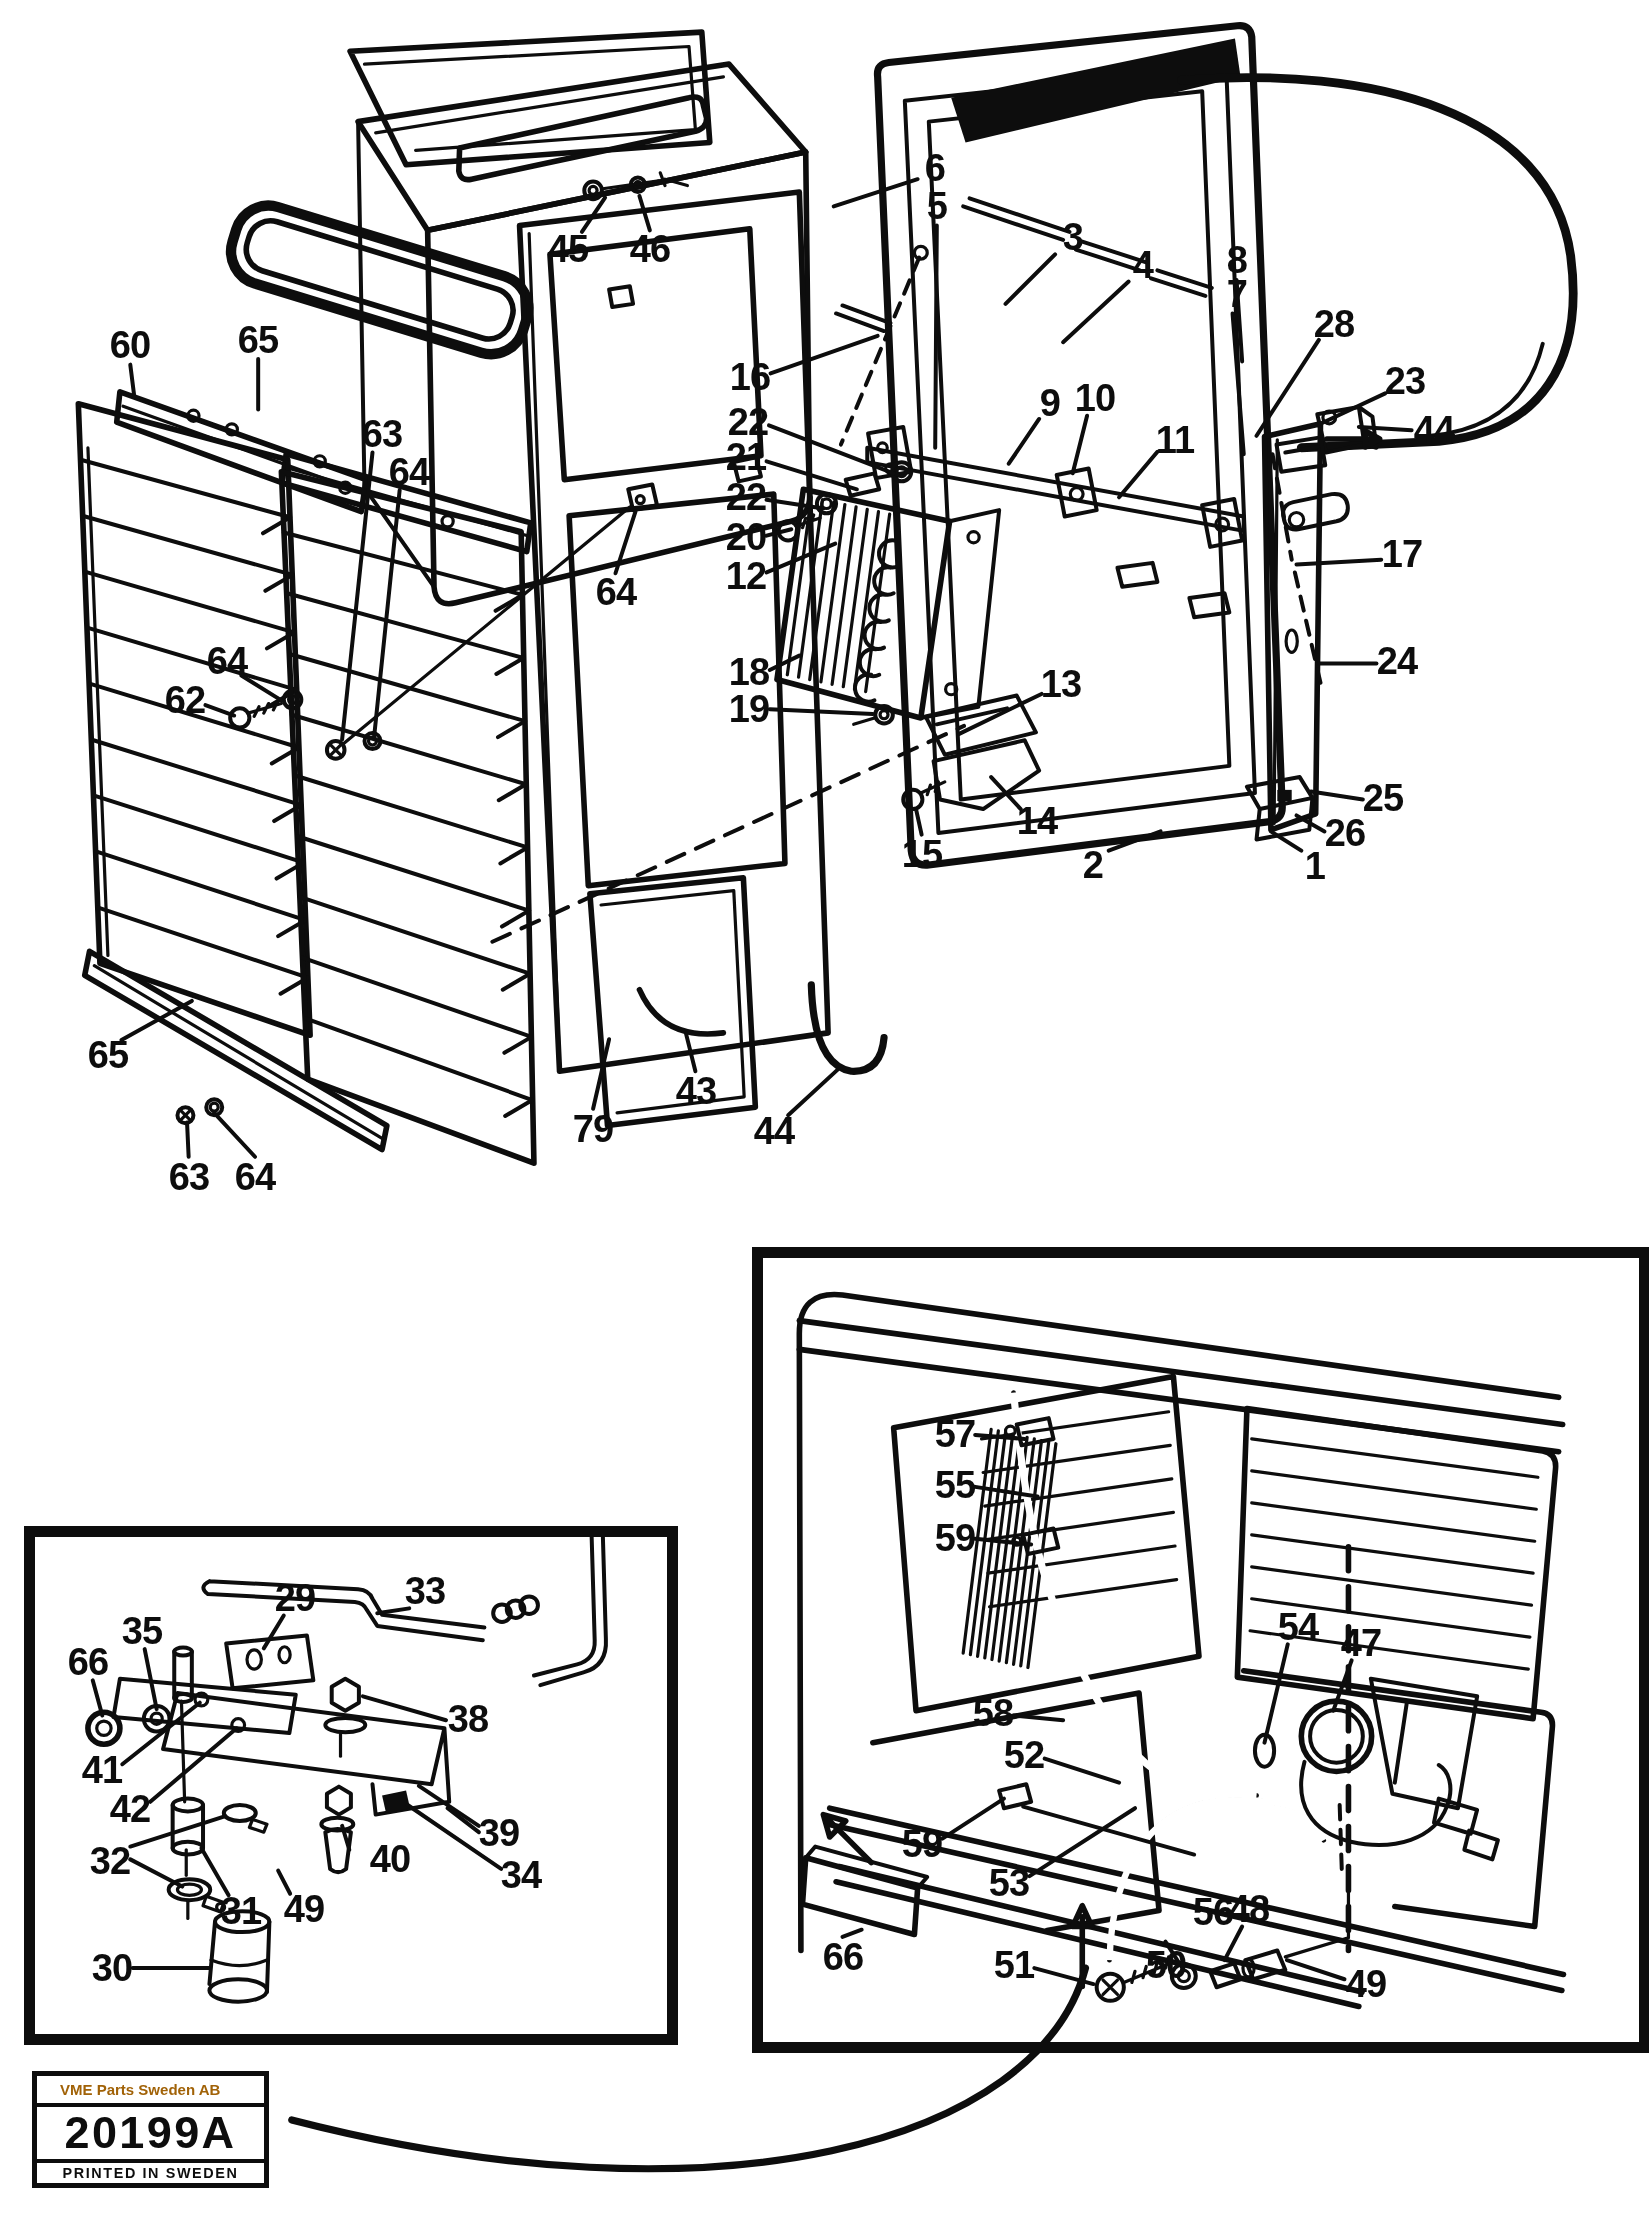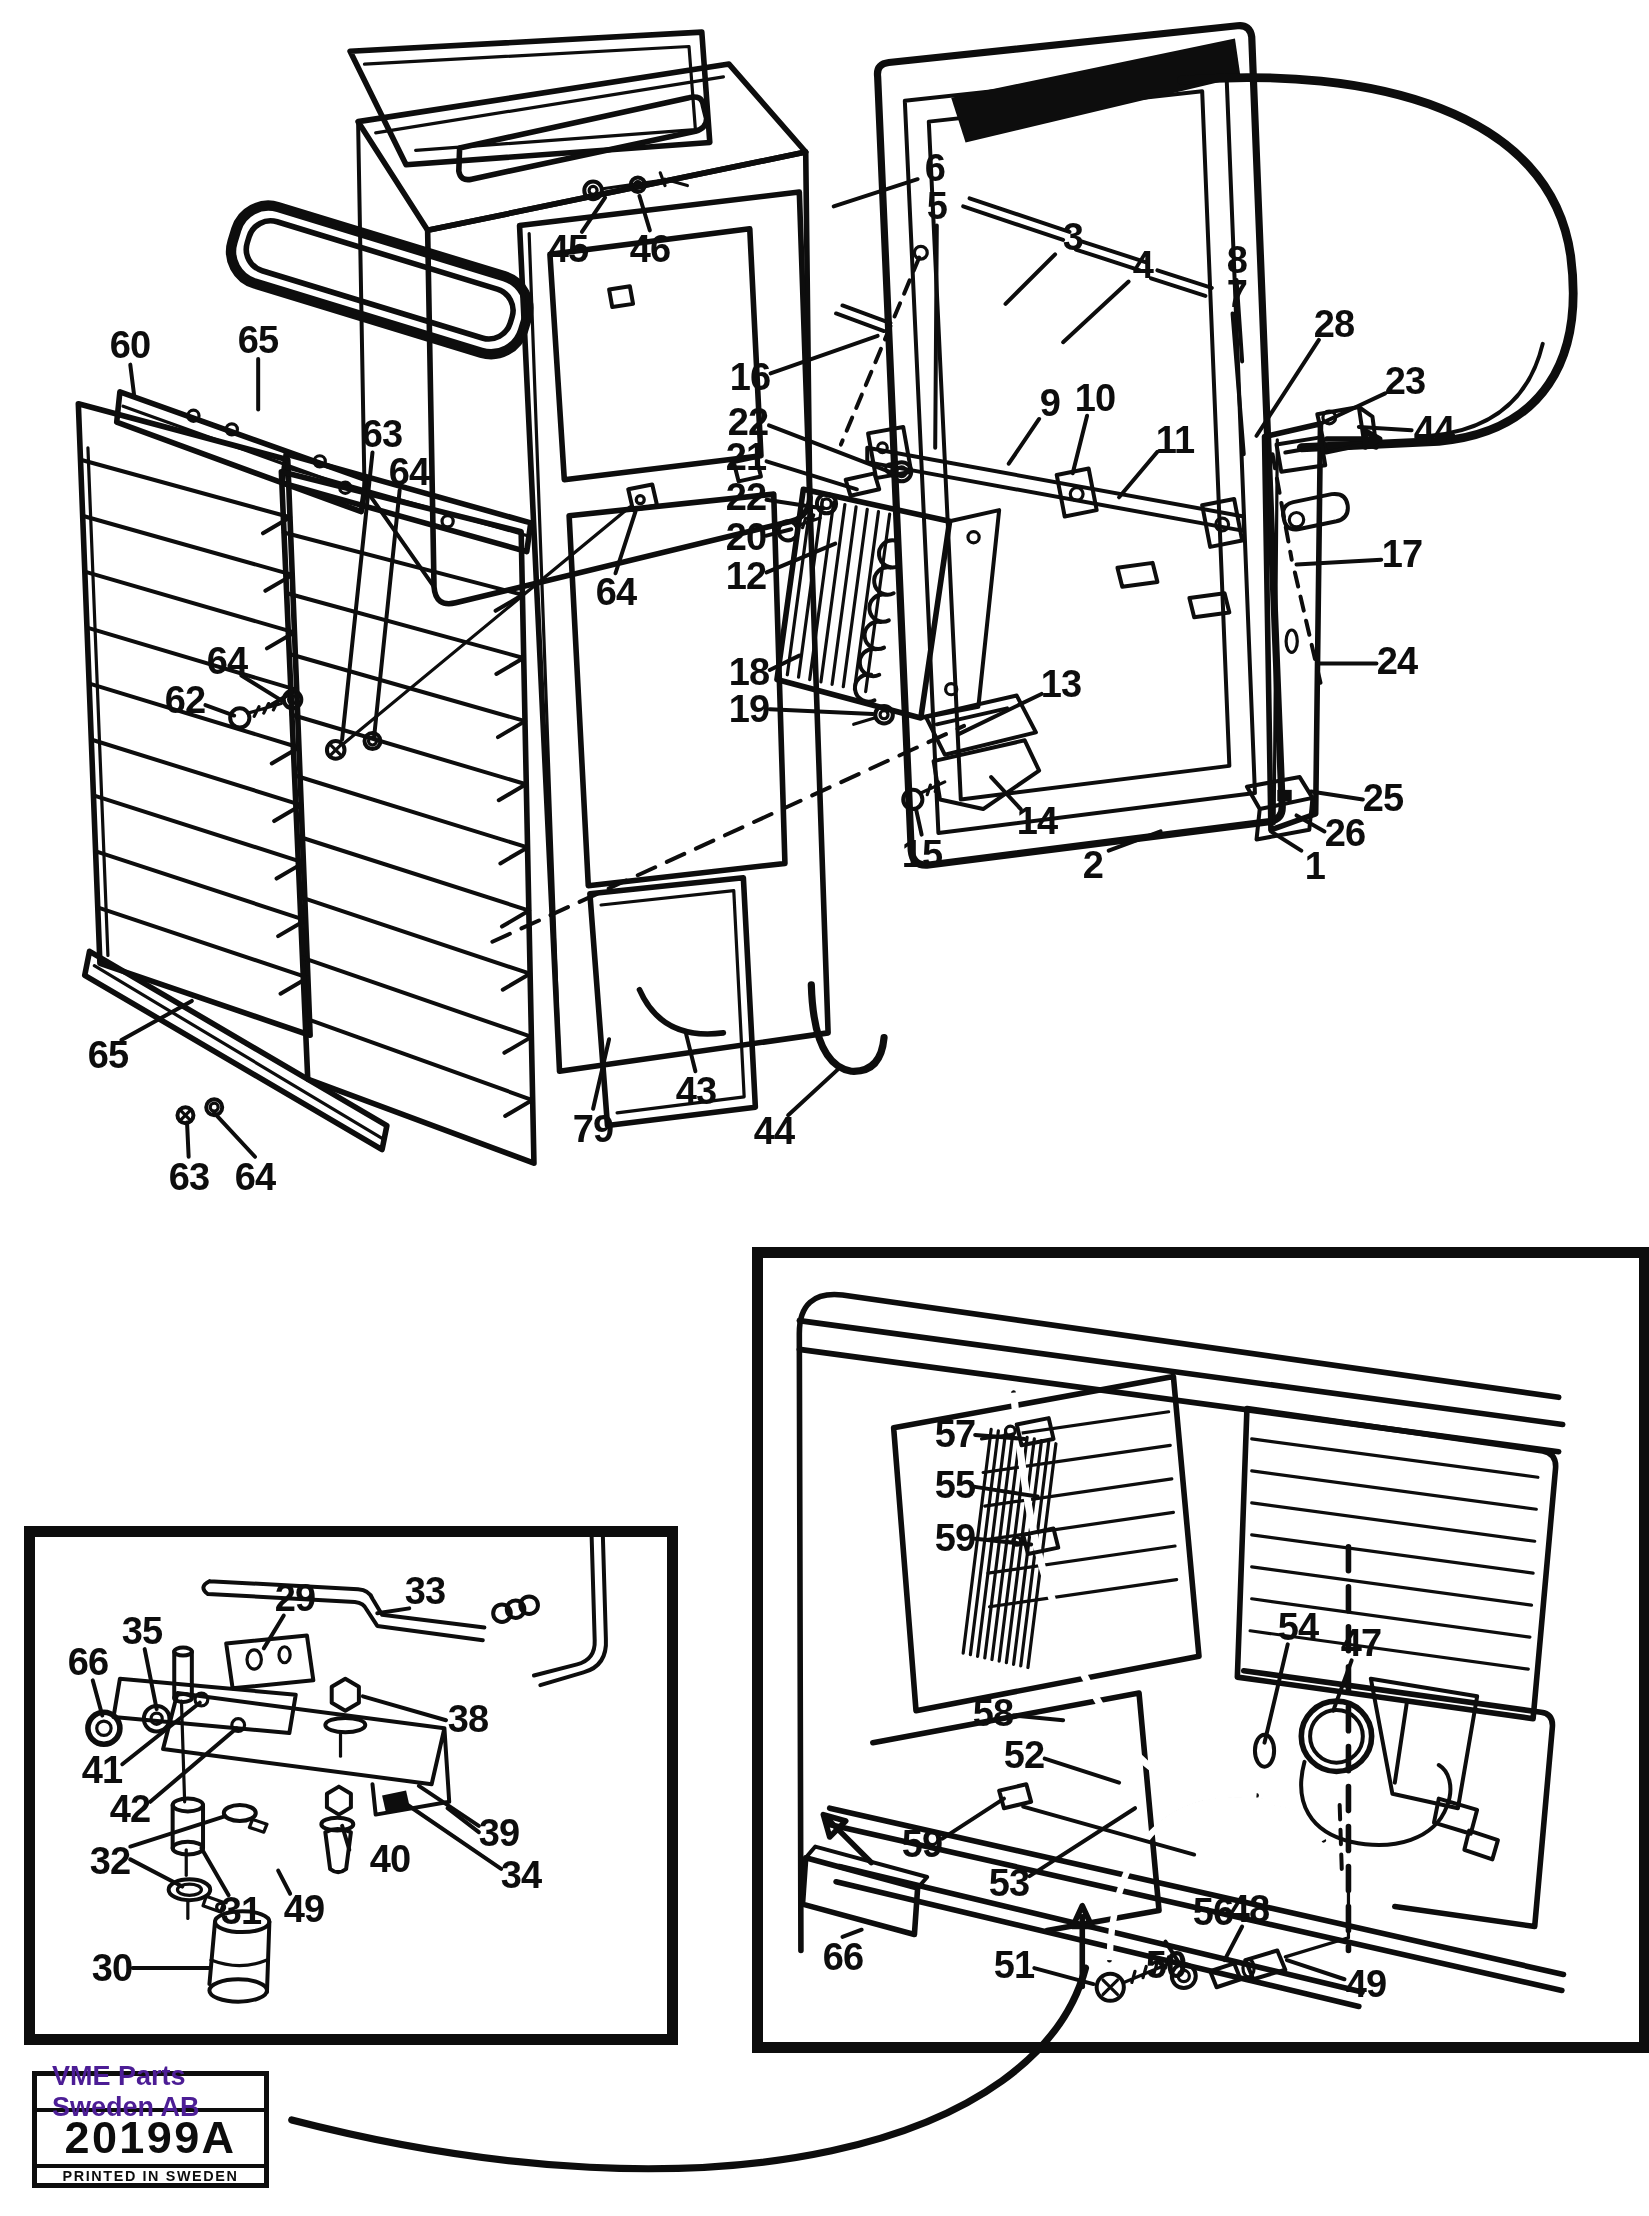--- a/index.html
+++ b/index.html
@@ -10,21 +10,21 @@
   .ink{fill:none;stroke:#0d0d0d;stroke-width:6;stroke-linecap:round;stroke-linejoin:round;}
   .w4{stroke-width:4;} .w5{stroke-width:5;} .w7{stroke-width:7;} .w9{stroke-width:9;} .w11{stroke-width:11;} .w13{stroke-width:13;}
   .fill{fill:#0d0d0d;stroke:none;}
   .white{stroke:#ffffff;}
   .dash{stroke-dasharray:24 16;}
   .dash2{stroke-dasharray:18 13;}
   .leader{stroke:#0d0d0d;stroke-width:5;stroke-linecap:round;}
   .part-label{position:absolute;transform:translate(-50%,-50%);font-weight:bold;font-size:38px;line-height:1;color:#0d0d0d;letter-spacing:-0.8px;white-space:nowrap;}
   .box-frame{position:absolute;border:11.2px solid #0d0d0d;background:transparent;}
   .stamp{position:absolute;left:32px;top:2071px;width:237px;height:117px;border:5.6px solid #0d0d0d;box-sizing:border-box;background:#fff;display:flex;flex-direction:column;}
-  .stamp-row1{height:32px;border-bottom:4px solid #0d0d0d;display:flex;align-items:center;padding-left:15px;font-weight:bold;font-size:27px;letter-spacing:0px;color:#4c1d95;}
+  .stamp-row1{height:32px;border-bottom:4px solid #0d0d0d;display:flex;align-items:center;padding-left:23px;font-weight:bold;font-size:15px;letter-spacing:0px;color:#a16207;}
   .stamp-row2{flex:1;display:flex;align-items:center;justify-content:center;font-weight:bold;font-size:45px;letter-spacing:2.4px;color:#0d0d0d;}
   .stamp-row3{height:24px;border-top:4px solid #0d0d0d;display:flex;align-items:center;justify-content:center;font-weight:bold;font-size:14.4px;letter-spacing:1.6px;color:#0d0d0d;text-align:center;}
 </style>
 </head>
 <body>
 
 <div class="stage">
 
   <svg class="art" width="1649" height="2216" viewBox="0 0 2063 2772" xmlns="http://www.w3.org/2000/svg">
 

